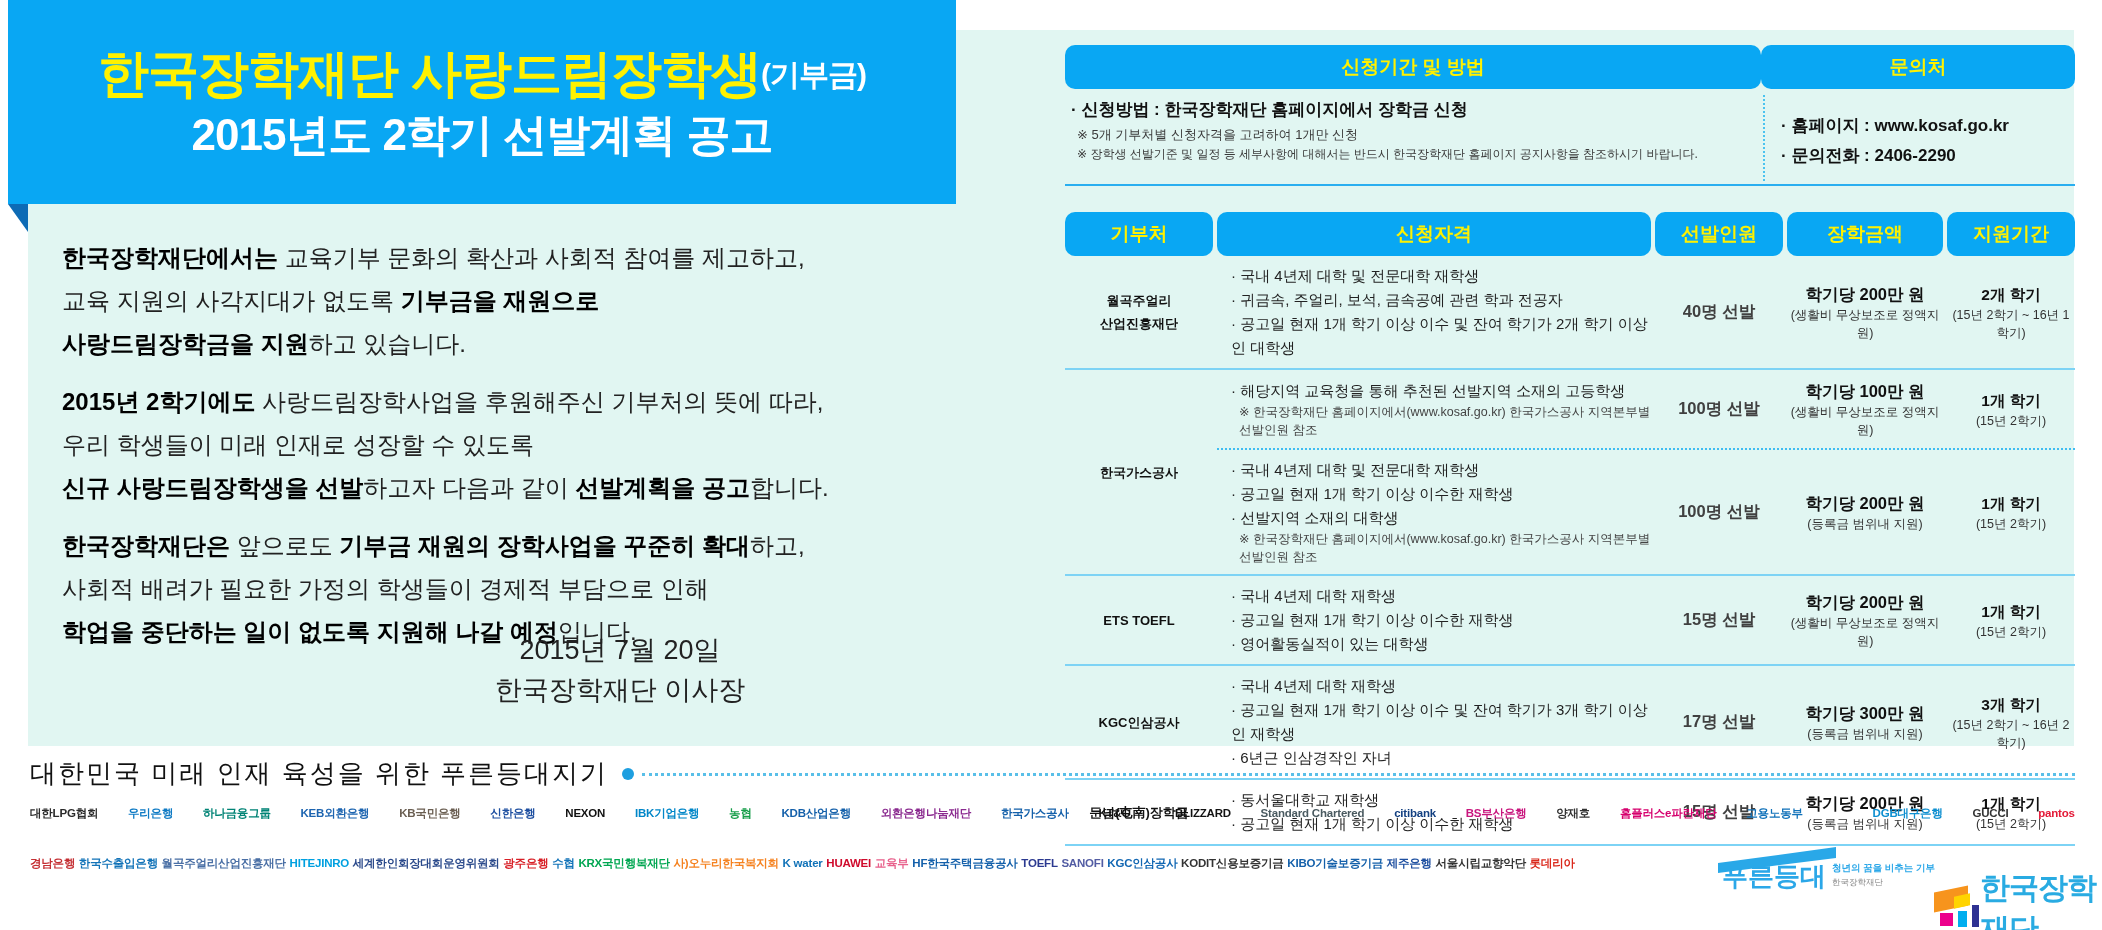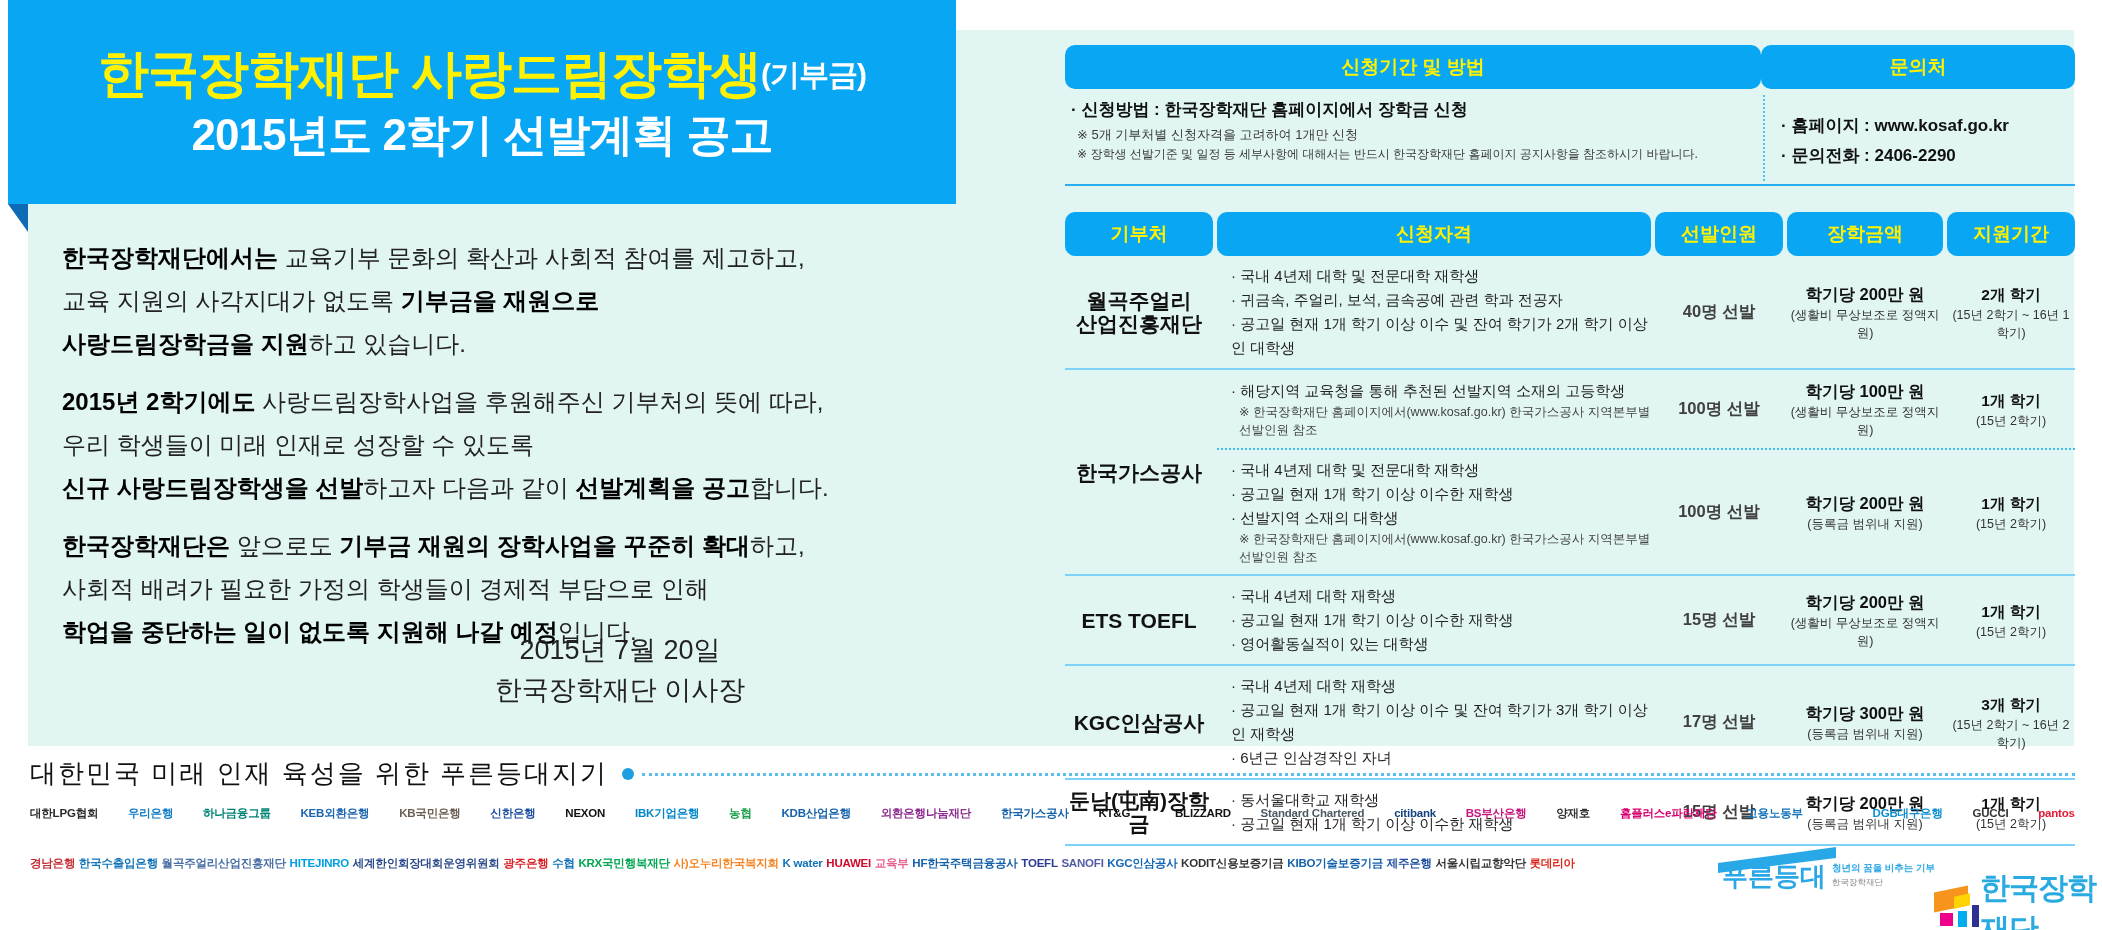--- a/index.html
+++ b/index.html
@@ -49,21 +49,21 @@
   .t2-head{display:flex;gap:4px;}
   .c-donor{width:148px;box-sizing:border-box;}
   .c-qual{width:434px;box-sizing:border-box;}
   .c-count{width:128px;box-sizing:border-box;}
   .c-amount{width:156px;box-sizing:border-box;}
   .c-period{width:124px;box-sizing:border-box;flex:1;}
   .t2 .row{display:flex;gap:4px;align-items:center;border-bottom:2px solid #7dd3f5;}
   .t2 .subrow{display:flex;gap:4px;align-items:center;}
   .t2 .subrow + .subrow{border-top:2px dotted #3fbdf2;}
   .cell{box-sizing:border-box;}
-  .donor{font-weight:bold;font-size:21px;color:#111;text-align:center;line-height:23px;}
+  .donor{font-weight:bold;font-size:13px;color:#111;text-align:center;line-height:23px;}
   .qual{padding:8px 0 8px 14px;}
   .q{font-size:15px;line-height:24px;color:#222;}
   .qn{font-size:12.5px;line-height:18px;color:#444;margin-left:8px;}
   .count{font-weight:bold;font-size:16.5px;color:#404040;text-align:center;}
   .amount,.period{display:flex;flex-direction:column;align-items:center;justify-content:center;text-align:center;}
   .amount b{font-size:16.5px;color:#111;line-height:24px;}
   .period b{font-size:15.5px;color:#111;line-height:23px;}
   .note{font-size:12.5px;color:#333;line-height:18px;font-weight:normal;}
   .h-wolgok{min-height:84px;} .h-gas-a{min-height:78px;} .h-gas-b{min-height:100px;}
   .h-ets{min-height:78px;} .h-kgc{min-height:88px;} .h-dunnam{min-height:56px;}

